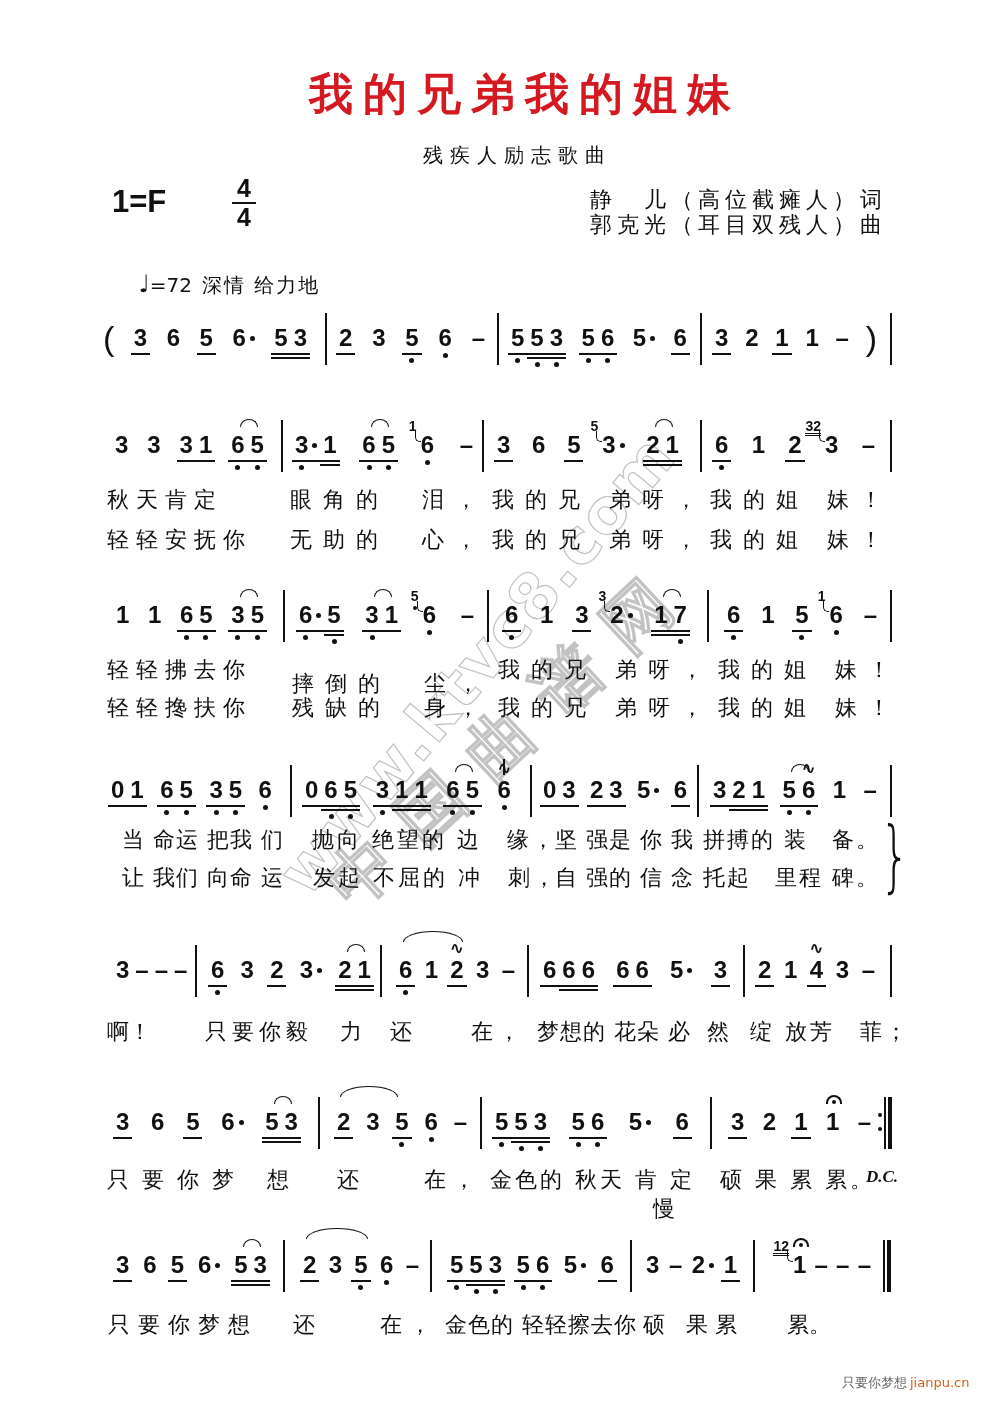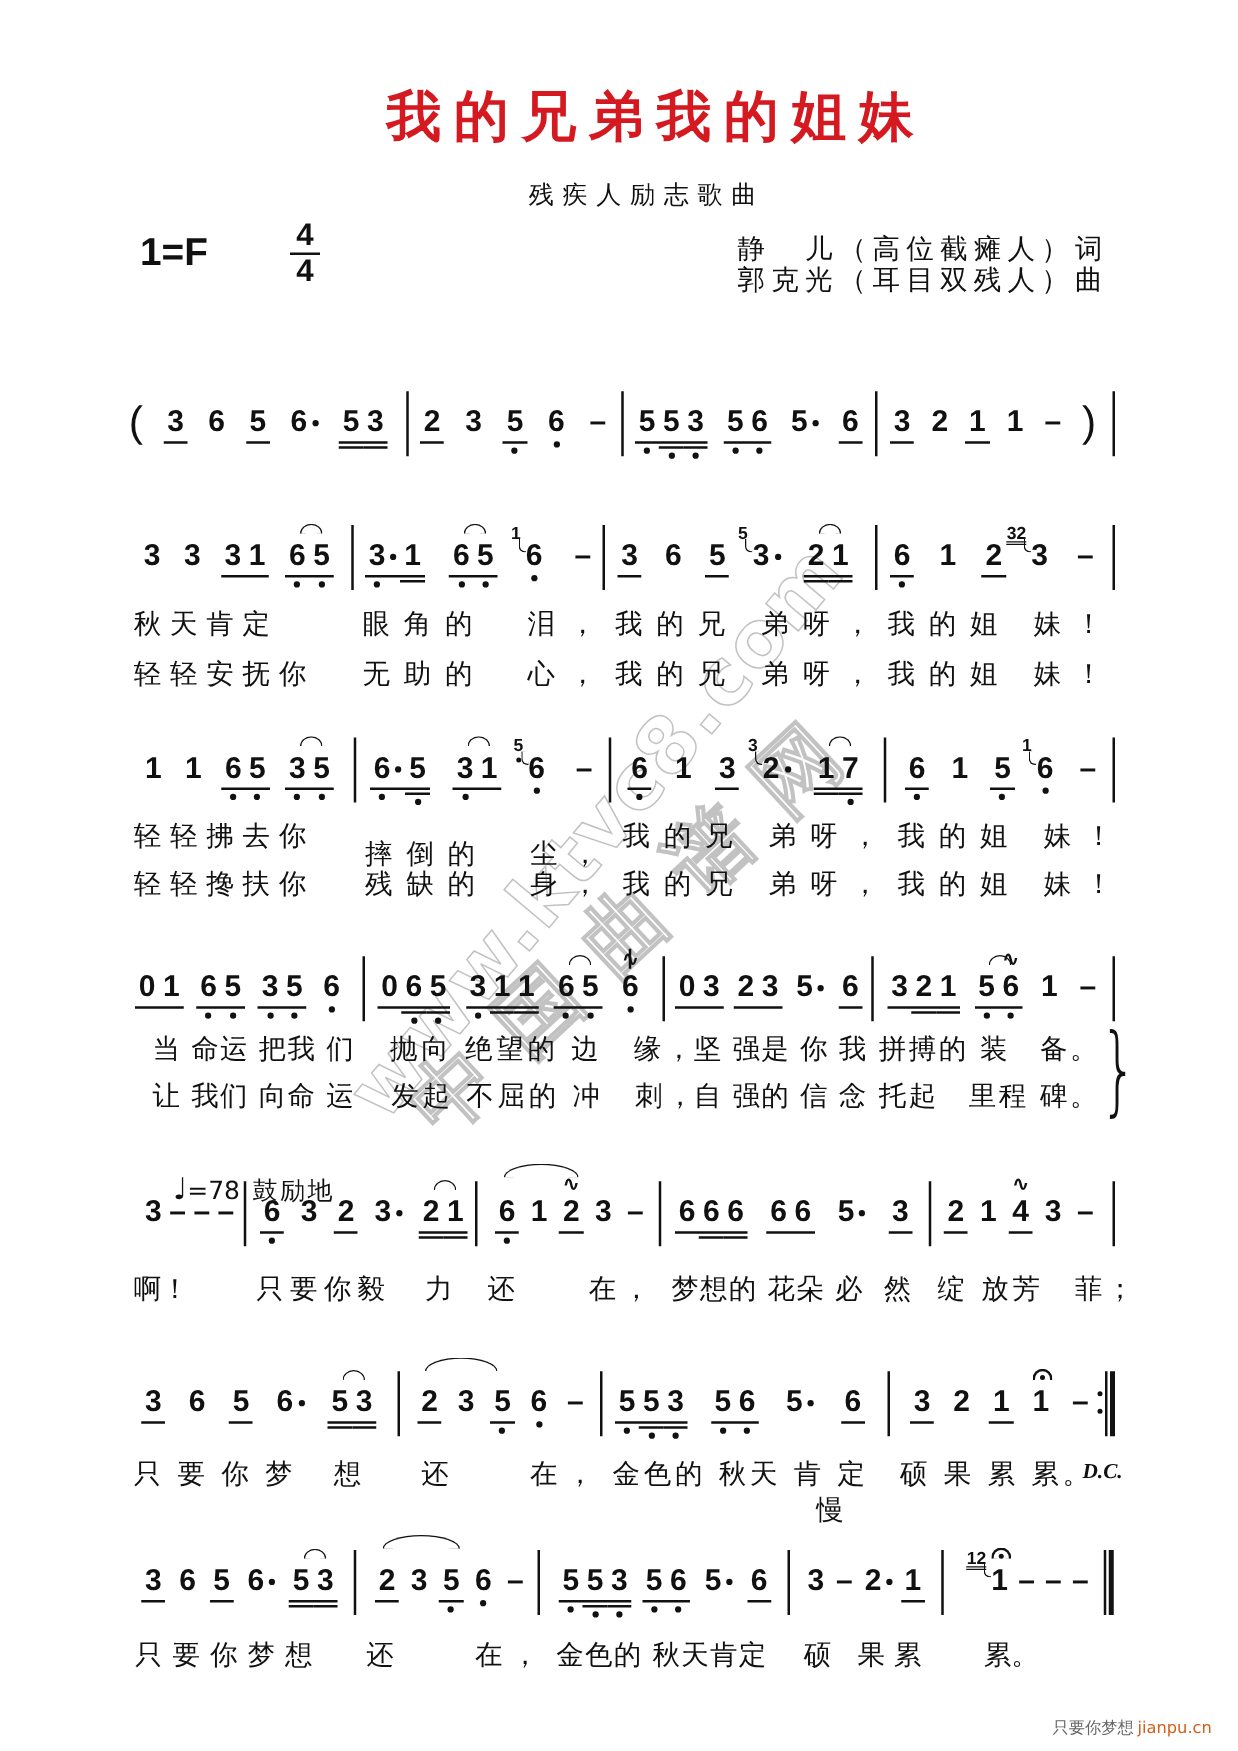--- a/index.html
+++ b/index.html
@@ -85,20 +85,23 @@
   <div class="abs subtitle">残疾人励志歌曲</div>
   <div class="abs key">1=F</div>
   <div class="abs timesig">
     <span>4</span>
     <span class="ts-line"></span>
     <span>4</span>
   </div>
   <div class="abs credit" style="top:187px">静　儿（高位截瘫人）词</div>
   <div class="abs credit" style="top:212px">郭克光（耳目双残人）曲</div>
 
+  <div class="abs tempo" style="left:113px; top:248px">
+    <span class="sym">♩</span><span>=72</span><span class="expr">深情 给力地</span>
+  </div>
 
   <div class="measure" style="left:100px; top:326px; width:210px">
       <span class="grp">
         <span class="note u0 paren">
           <span class="dgw"><span class="txt">(</span></span>
         </span>
       </span>
       <span class="grp b1">
         <span class="note u1">
           <span class="dgw"><span class="txt">3</span></span>
@@ -624,23 +627,20 @@
   <div class="lyr" style="left:122px; top:827px; letter-spacing:1px">当 命运 把我 们</div>
   <div class="lyr" style="left:312px; top:827px; letter-spacing:3px">抛向 绝望的 边　缘，</div>
   <div class="lyr" style="left:555px; top:827px; letter-spacing:1px">坚 强是 你 我</div>
   <div class="lyr" style="left:703px; top:827px; letter-spacing:2px">拼搏的 装　备。</div>
   <div class="lyr" style="left:122px; top:865px; letter-spacing:1px">让 我们 向命 运</div>
   <div class="lyr" style="left:313px; top:865px; letter-spacing:3px">发起 不屈的 冲　刺，</div>
   <div class="lyr" style="left:555px; top:865px; letter-spacing:1px">自 强的 信 念</div>
   <div class="lyr" style="left:703px; top:865px; letter-spacing:2px">托起　里程 碑。</div>
   <div class="brace"></div>
 
-  <div class="abs tempo" style="left:113px; top:915px">
-    <span class="sym">♩</span><span>=78</span><span class="expr">鼓励地</span>
-  </div>
 
   <div class="measure" style="left:113px; top:958px; width:76px">
       <span class="grp">
         <span class="note u0">
           <span class="dgw"><span class="txt">3</span></span>
         </span>
       </span>
       <span class="grp">
         <span class="note u0">
           <span class="dgw"><span class="txt">–</span></span>
@@ -1057,20 +1057,20 @@
     </div>
   <div class="slur-long" style="left:306px; top:1228px; width:60px"></div>
   <div class="bar" style="left:283px; top:1240px"></div>
   <div class="bar" style="left:430px; top:1240px"></div>
   <div class="bar" style="left:630px; top:1240px"></div>
   <div class="bar" style="left:753px; top:1240px"></div>
   <div class="bar" style="left:883px; top:1240px"></div>
   <div class="bar thick" style="left:887px; top:1240px"></div>
   <div class="lyr" style="left:108px; top:1312px; letter-spacing:8px">只要你梦想</div>
   <div class="lyr" style="left:293px; top:1312px; letter-spacing:7px">还　　在，</div>
-  <div class="lyr" style="left:445px; top:1312px; letter-spacing:1px">金色的 秋天肯定</div>
+  <div class="lyr" style="left:445px; top:1312px; letter-spacing:1px">金色的 轻轻擦去你</div>
   <div class="lyr" style="left:643px; top:1312px; letter-spacing:7px">硕 果累</div>
   <div class="lyr" style="left:787px; top:1312px">累。</div>
 
   <div class="abs footer">
     <span class="site">只要你梦想</span><span class="domain">jianpu.cn</span>
   </div>
 </div>
 
 </body></html>

